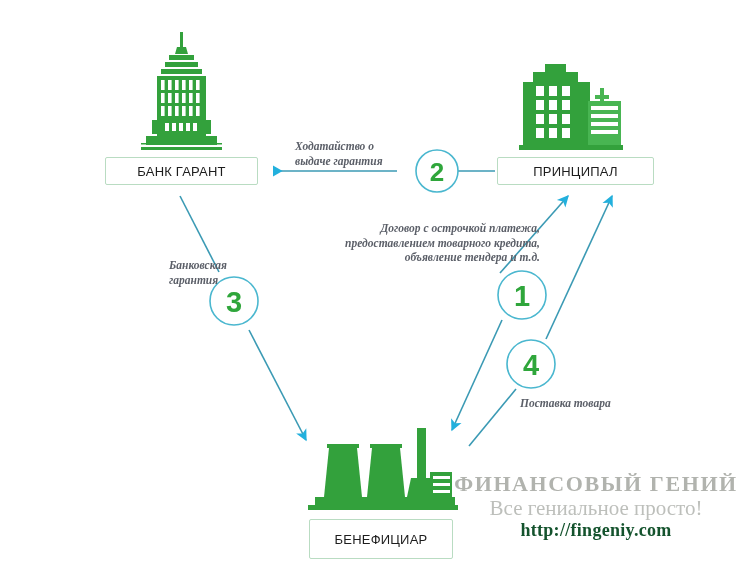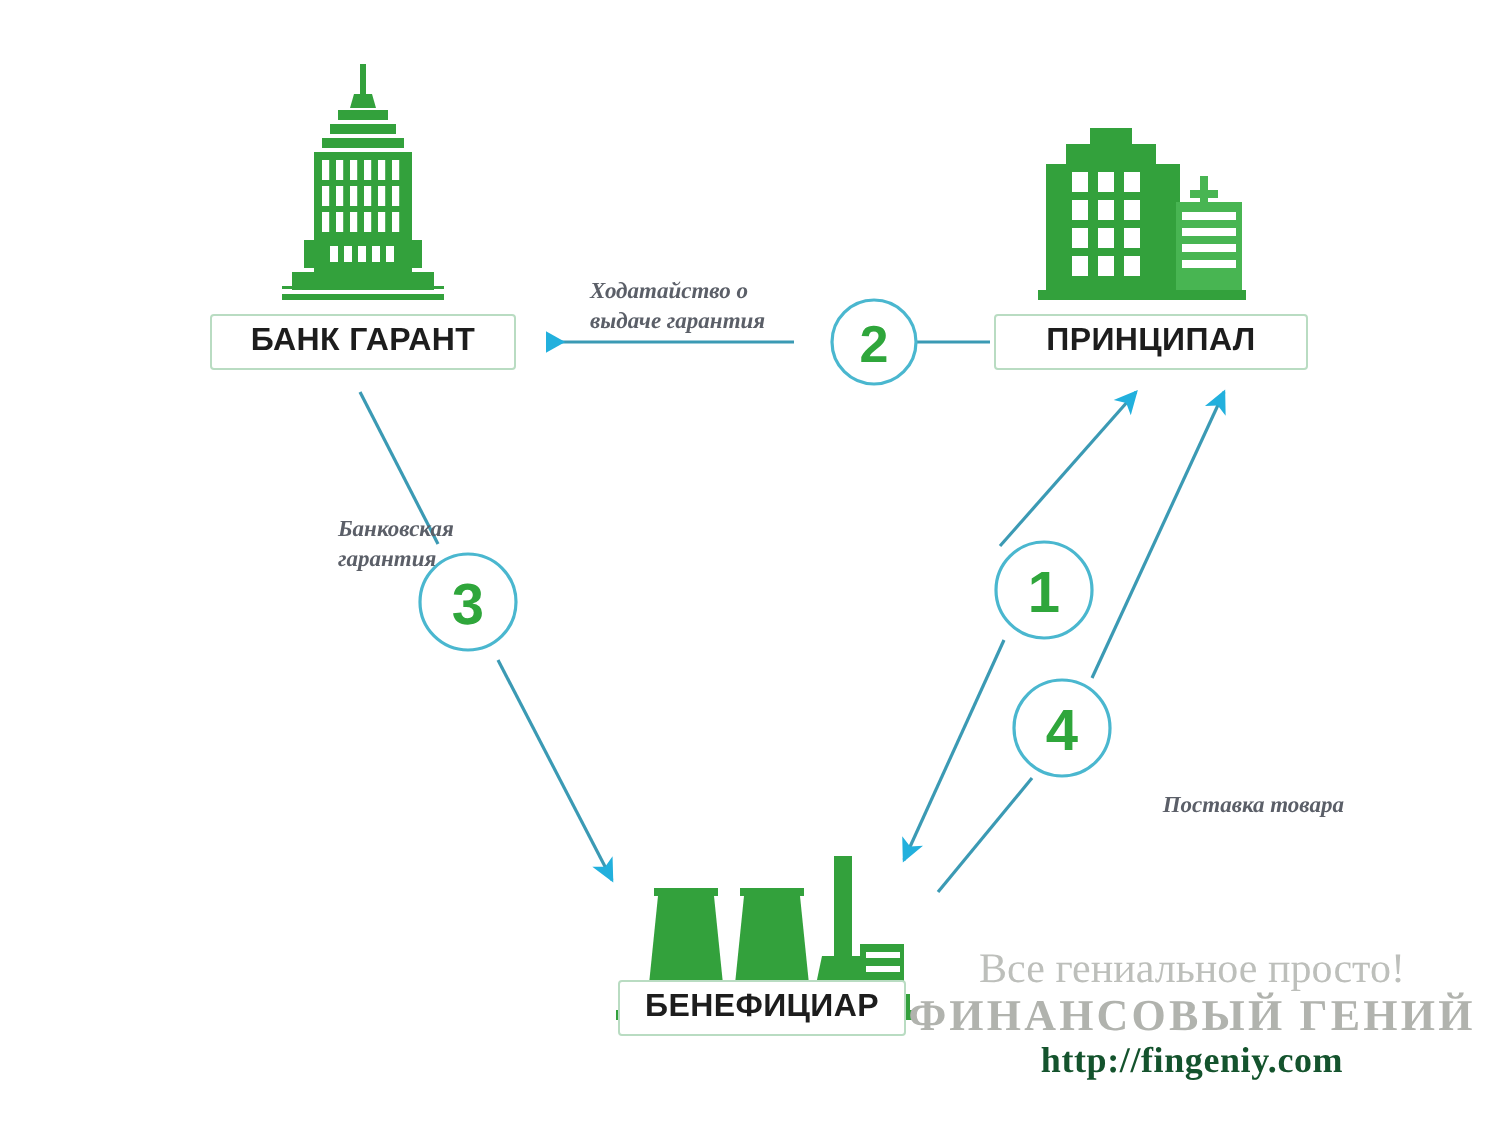--- a/index.html
+++ b/index.html
@@ -25,49 +25,49 @@
 
   
   .node-box {
     position: absolute;
     box-sizing: border-box;
     background: #ffffff;
     border: 1.5px solid #b9dcc2;
     border-radius: 2px;
     color: #1d1d1d;
     font-family: "Liberation Sans", sans-serif;
-    font-weight: bold;
-    font-size: 16px;
+    font-weight: normal;
+    font-size: 13px;
     letter-spacing: 0.2px;
     text-align: center;
     line-height: 1;
     display: flex;
     align-items: center;
     justify-content: center;
     white-space: nowrap;
   }
   #node-bank-box   { left: 105px; top: 157px; width: 153px; height: 28px; }
   #node-principal-box { left: 497px; top: 157px; width: 157px; height: 28px; }
-  #node-beneficiary-box { left: 309px; top: 490px; width: 144px; height: 28px; }
+  #node-beneficiary-box { left: 309px; top: 519px; width: 144px; height: 40px; }
 
   
   .edge-caption {
     position: absolute;
     font-family: "Liberation Serif", serif;
     font-style: italic;
     font-weight: bold;
     font-size: 11.5px;
     line-height: 1.28;
     color: #5b5f68;
     white-space: pre-line;
   }
   #caption-2 { left: 295px; top: 139px; width: 120px; text-align: left; }
   #caption-1 { left: 318px; top: 221px; width: 222px; text-align: right; }
   #caption-3 { left: 138px; top: 258px; width: 110px; text-align: left; margin-left: 31px; }
-  #caption-4 { left: 532px; top: 396px; width: 140px; text-align: right; }
+  #caption-4 { left: 520px; top: 396px; width: 140px; text-align: left; }
 
   
   #watermark {
     position: absolute;
     left: 446px;
     top: 472px;
     width: 300px;
     text-align: center;
     pointer-events: none;
   }
@@ -253,25 +253,28 @@
 
   <div class="node-box" id="node-bank-box">БАНК ГАРАНТ</div>
 
   <div class="node-box" id="node-principal-box">ПРИНЦИПАЛ</div>
 
   <div class="node-box" id="node-beneficiary-box">БЕНЕФИЦИАР</div>
 
   <div class="edge-caption" id="caption-2">Ходатайство о
 выдаче гарантия</div>
 
+  <div class="edge-caption" id="caption-1">Договор с острочкой платежа,
+предоставлением товарного кредита,
+объявление тендера и т.д.</div>
 
   <div class="edge-caption" id="caption-3">Банковская
 гарантия</div>
 
   <div class="edge-caption" id="caption-4">Поставка товара</div>
 
   <div id="watermark">
+    <div id="watermark-title">ФИНАНСОВЫЙ ГЕНИЙ</div>
     <div id="watermark-tagline">Все гениальное просто!</div>
-    <div id="watermark-title">ФИНАНСОВЫЙ ГЕНИЙ</div>
     <div id="watermark-url">http://fingeniy.com</div>
   </div>
 
 </div>
 
 </body></html>

